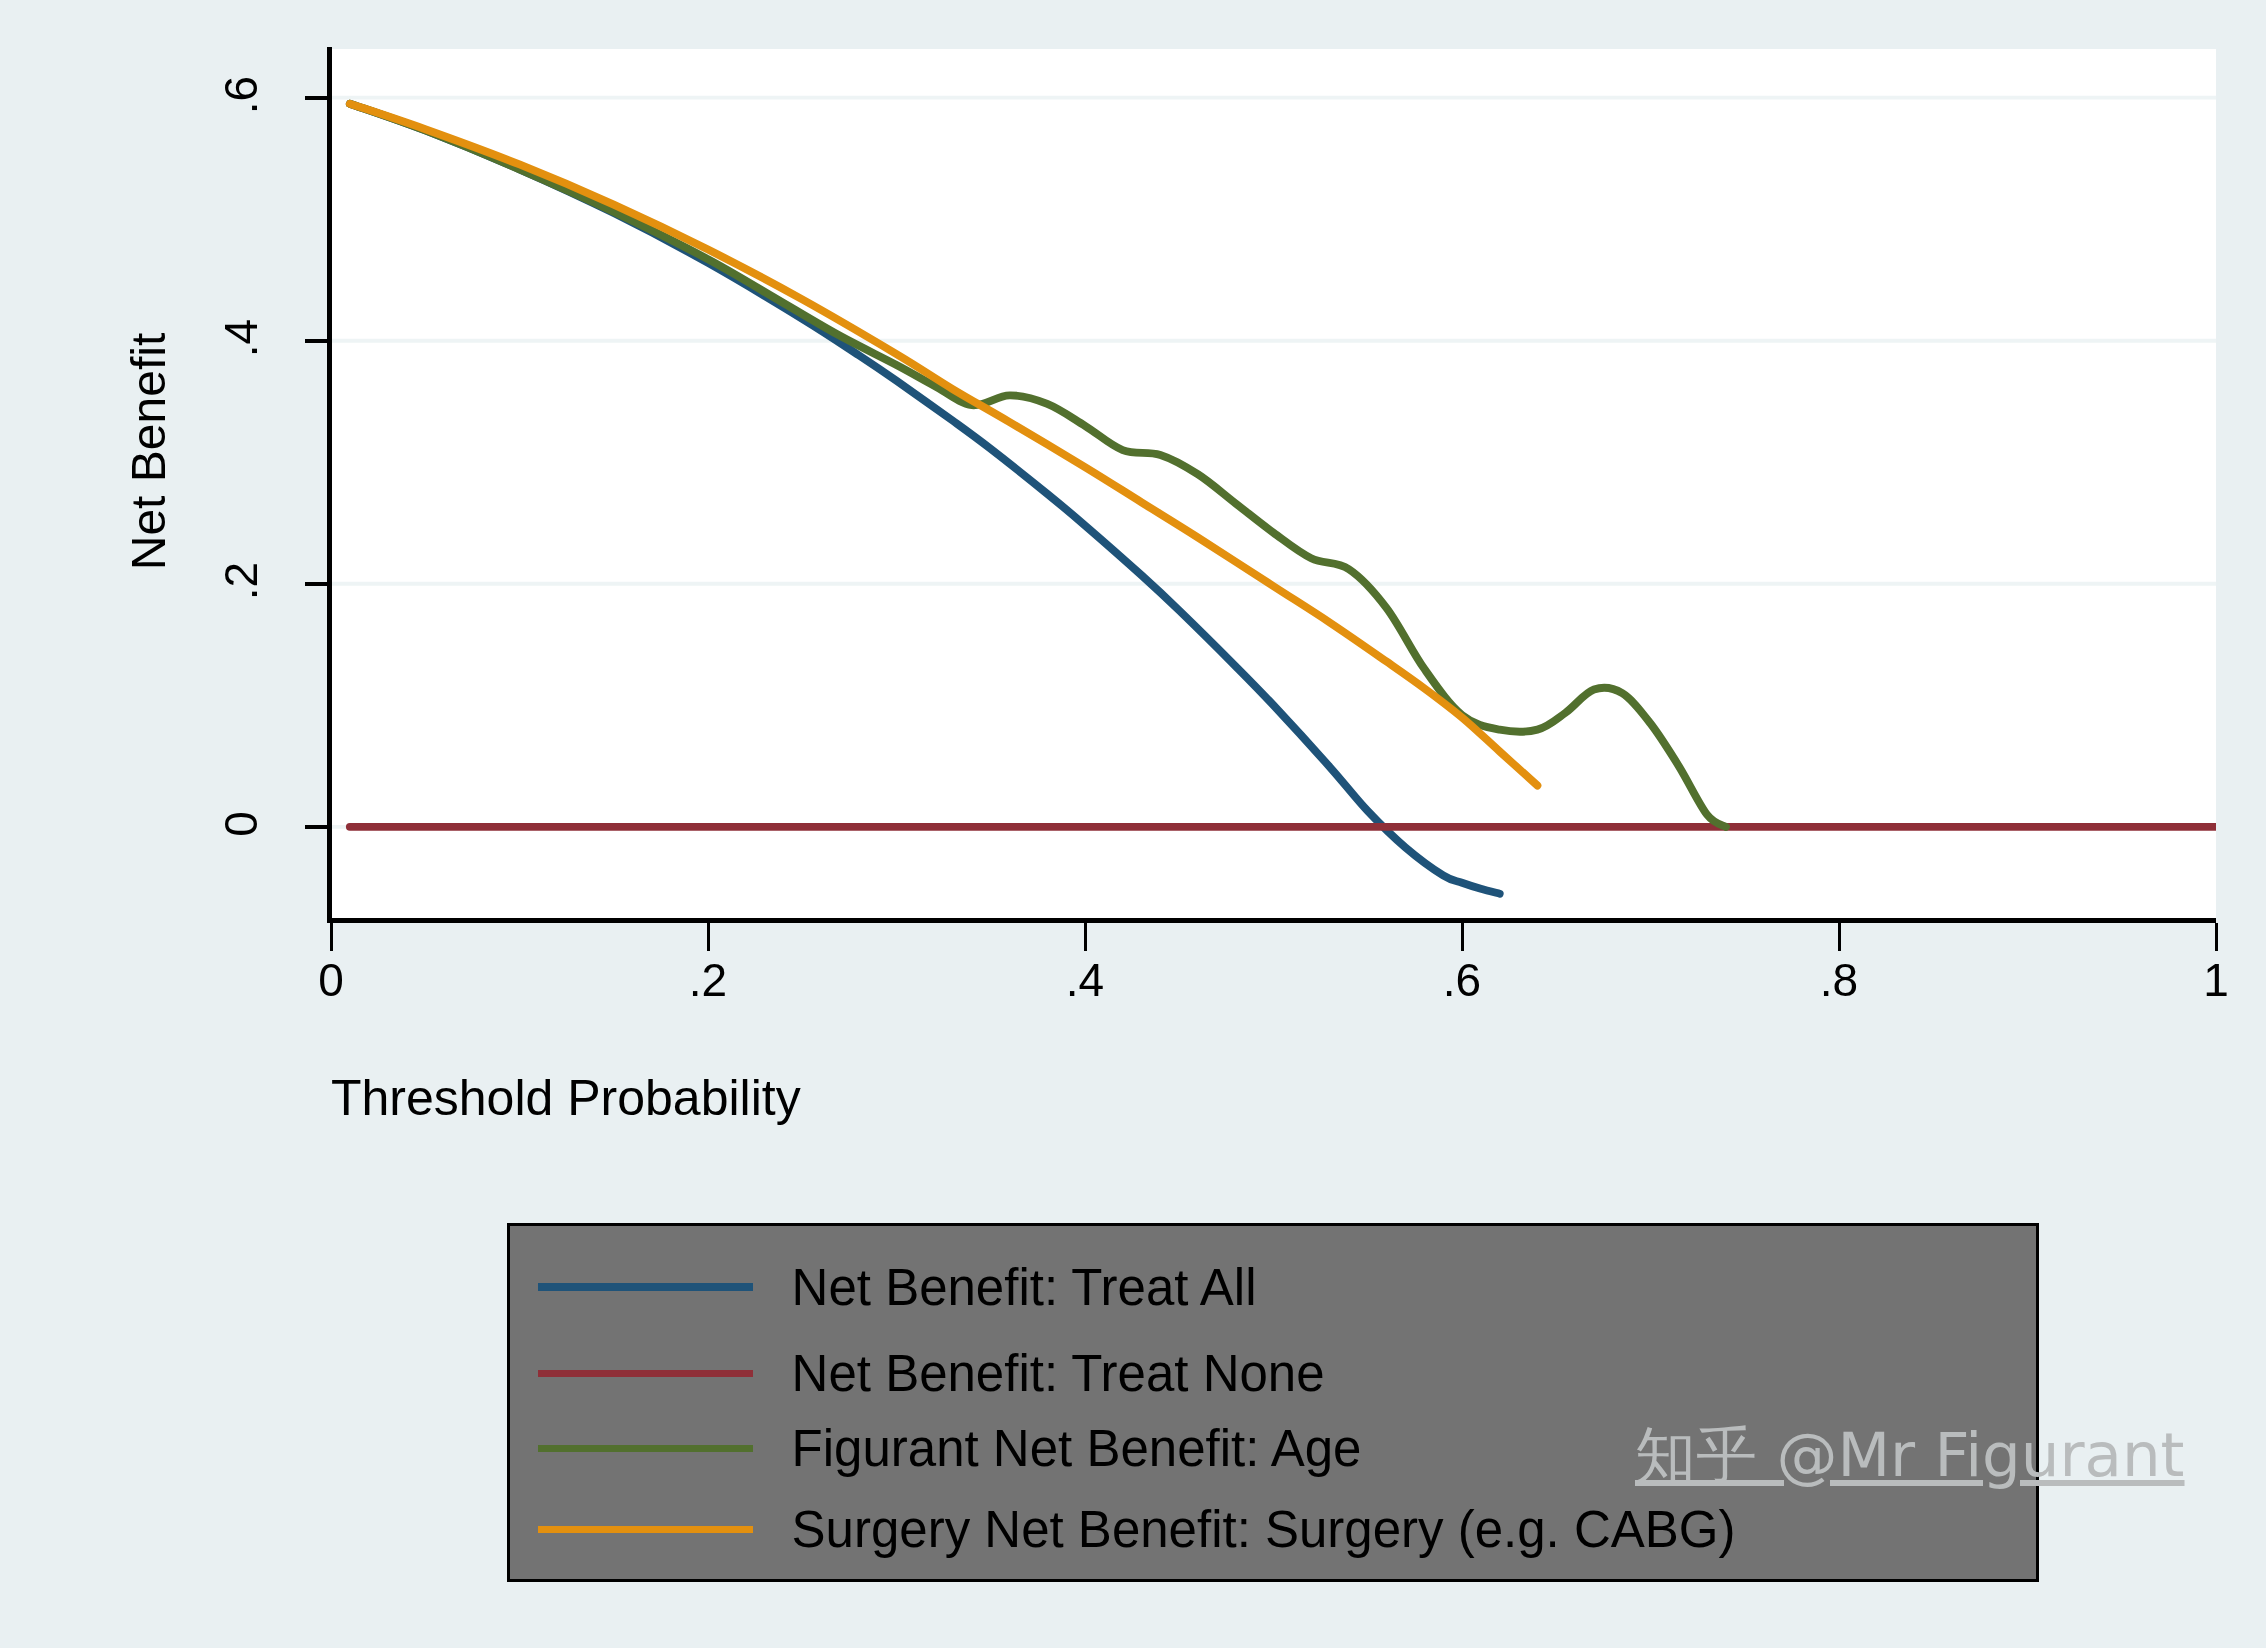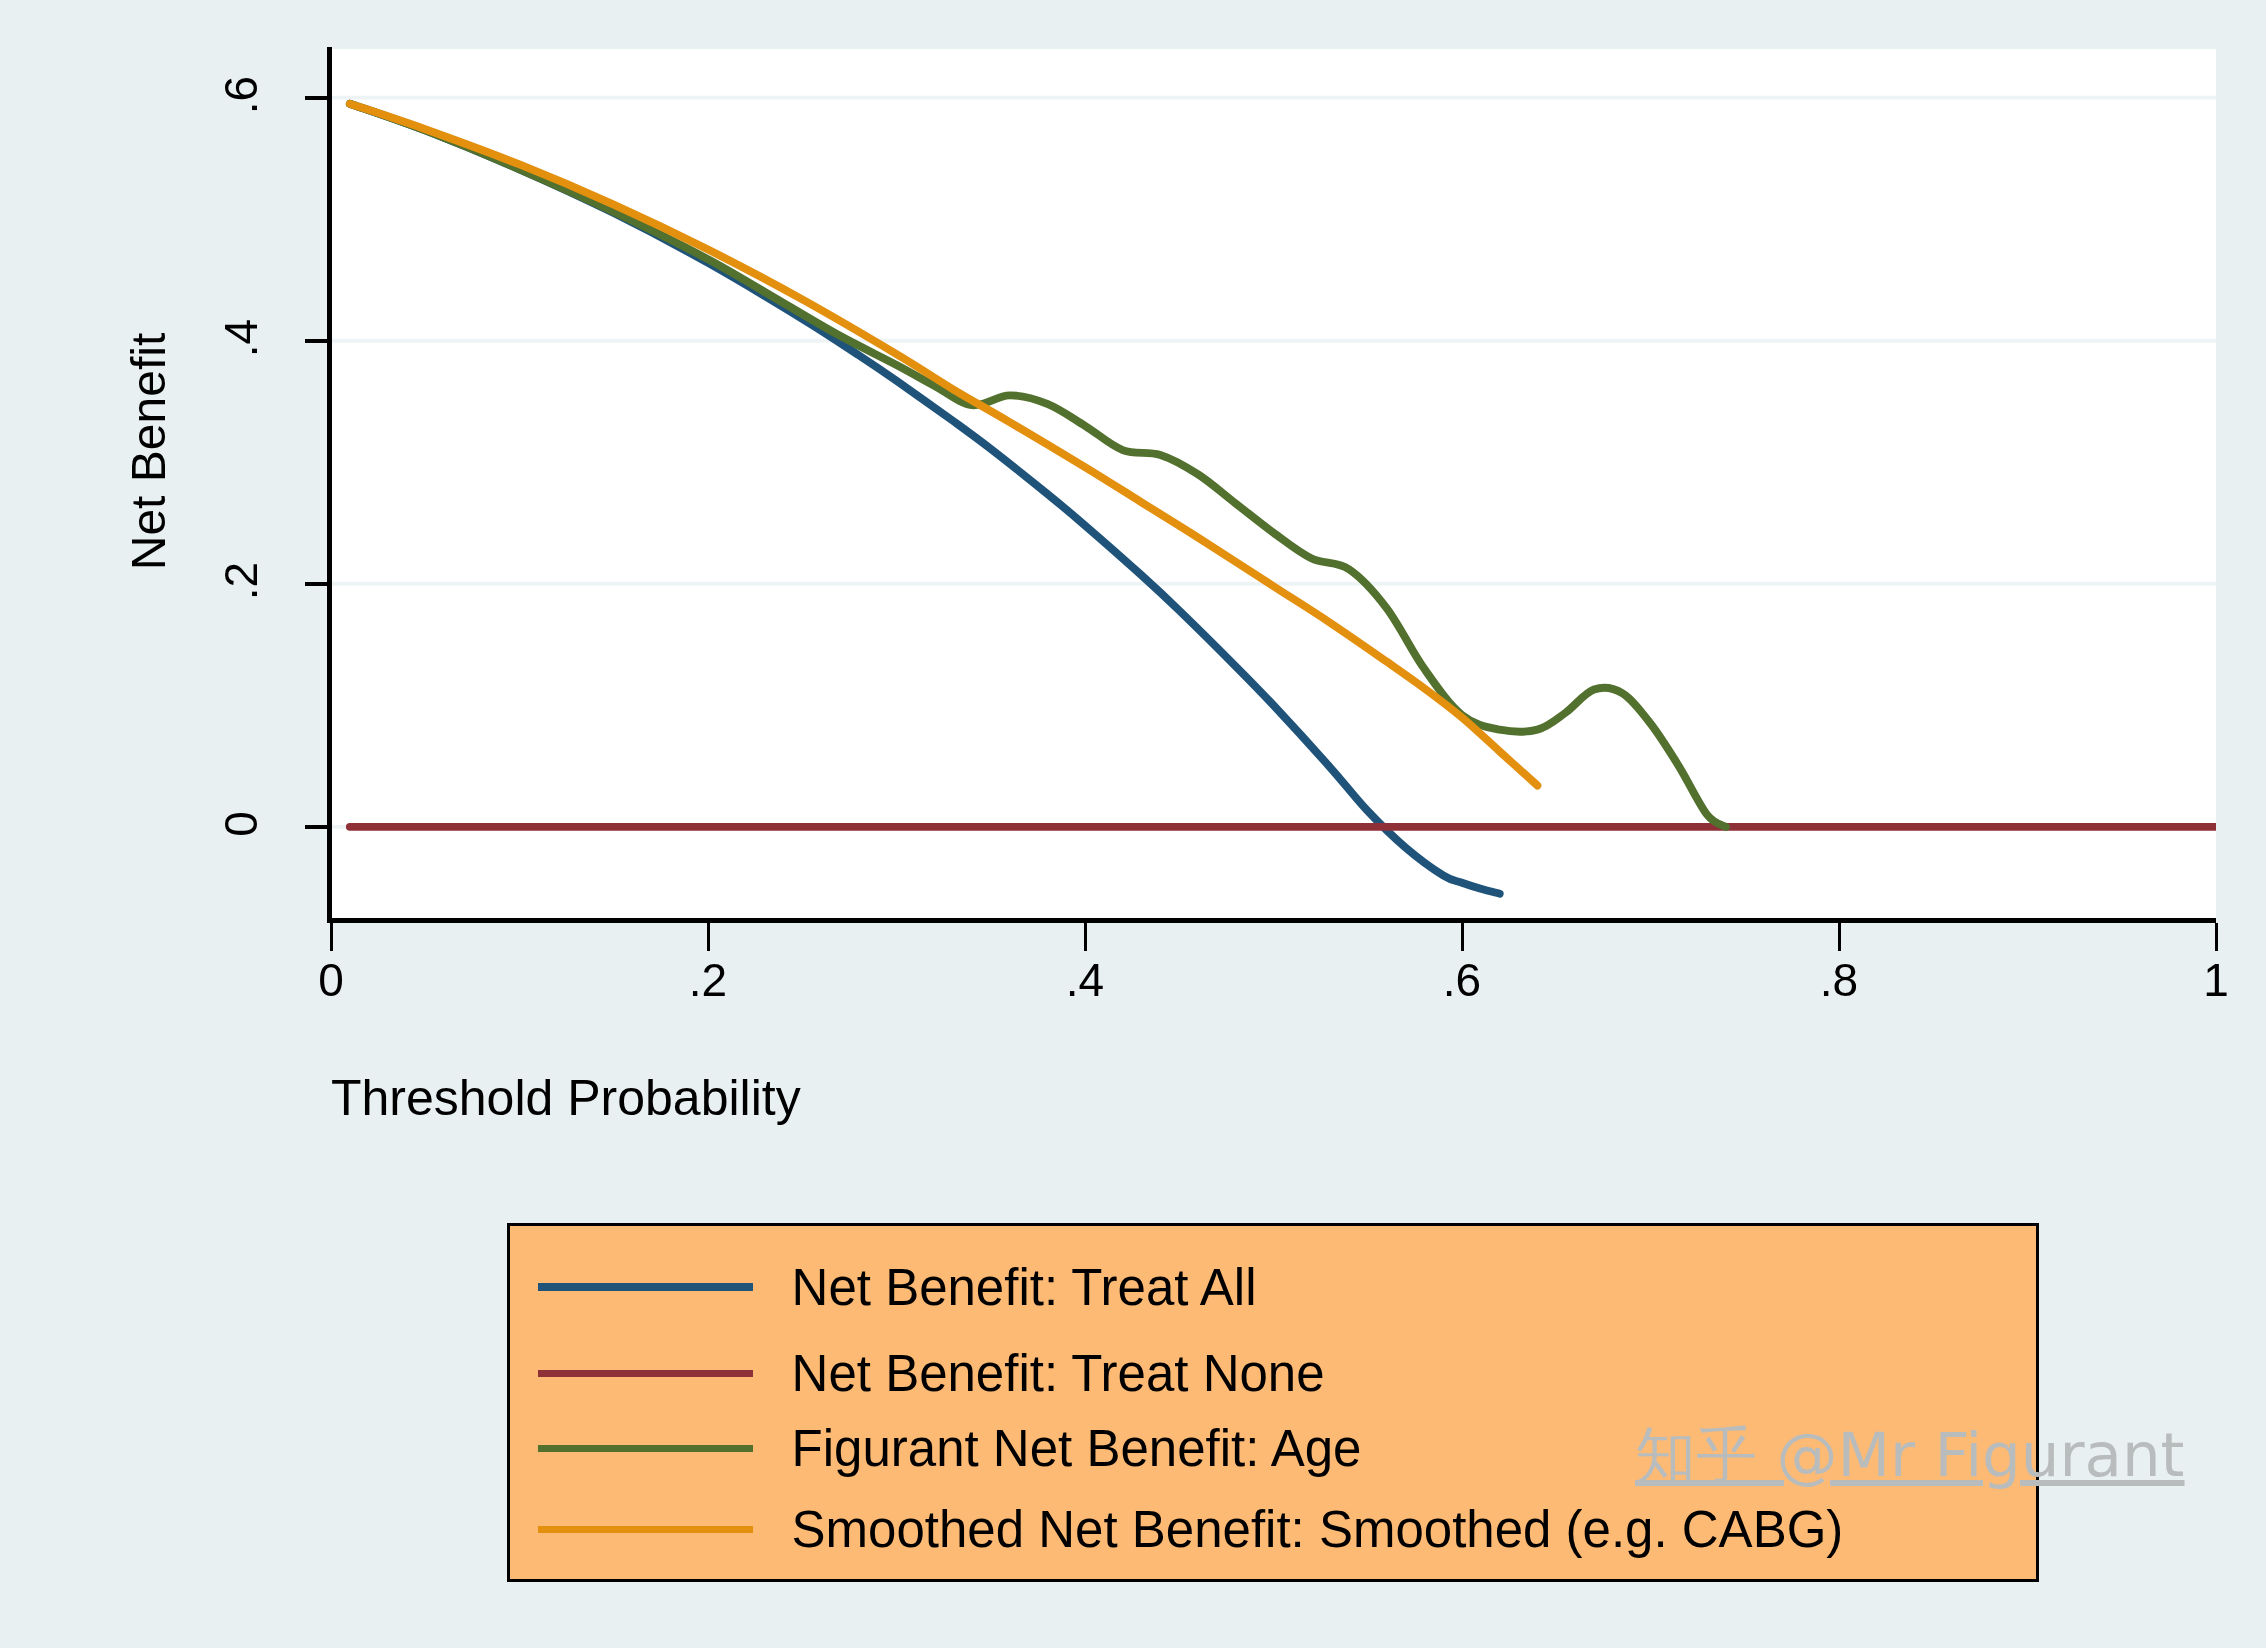--- a/index.html
+++ b/index.html
@@ -120,21 +120,21 @@
     white-space: nowrap;
   }
 
   
   #legend-box {
     position: absolute;
     left: 507px;
     top: 1223px;
     width: 1532px;
     height: 359px;
-    background: #fdba74;
+    background: #737373;
     border: 3.9px solid #000000;
     box-sizing: border-box;
   }
   .legend-row {
     position: absolute;
     left: 27.6px;
     height: 79px;
     display: flex;
     align-items: center;
   }
@@ -225,20 +225,20 @@
     <div class="legend-row" style="top:108px;">
       <span class="legend-swatch" style="background: rgb(143, 47, 56);"></span>
       <span class="legend-label">Net Benefit: Treat None</span>
     </div>
     <div class="legend-row" style="top:183px;">
       <span class="legend-swatch" style="background: rgb(82, 112, 46);"></span>
       <span class="legend-label">Figurant Net Benefit: Age</span>
     </div>
     <div class="legend-row" style="top:264px;">
       <span class="legend-swatch" style="background: rgb(227, 144, 15);"></span>
-      <span class="legend-label">Smoothed Net Benefit: Smoothed (e.g. CABG)</span>
+      <span class="legend-label">Surgery Net Benefit: Surgery (e.g. CABG)</span>
     </div>
   </div>
 
   <div id="watermark">知乎 @Mr Figurant</div>
 
 </div>
 
 
 </body></html>

